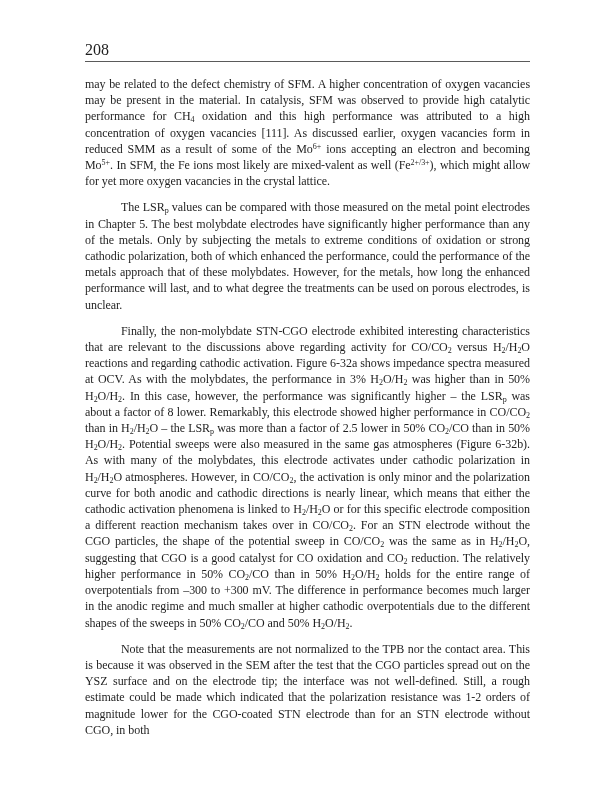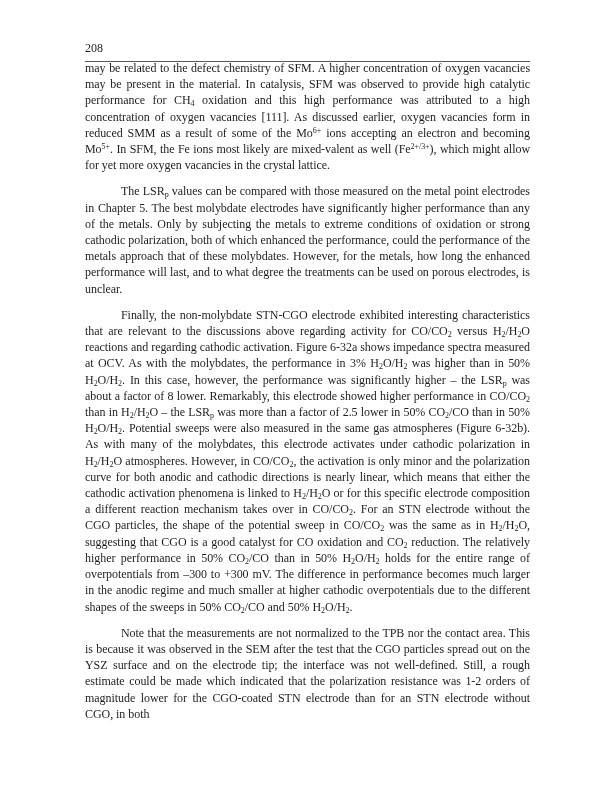--- a/index.html
+++ b/index.html
@@ -28,33 +28,33 @@
     align-items: baseline;
   }
   .chapter-title {
     font-style: italic;
     font-size: 10.5px;
     letter-spacing: 0.1px;
     white-space: nowrap;
   }
   .page-number {
     font-style: normal;
-    font-size: 12px;
+    font-size: 16px;
   }
   .header-rule {
     position: absolute;
     top: 61px;
     left: 0;
     width: 100%;
     border-top: 1px solid #5a5a5a;
     height: 0;
   }
   .bodytext {
     position: absolute;
-    top: 60px;
+    top: 76px;
     left: 0;
     width: 100%;
   }
   .para {
     margin: 0 0 10px 0;
     font-size: 12px;
     line-height: 16.2px;
     text-align: justify;
     letter-spacing: -0.05px;
   }

